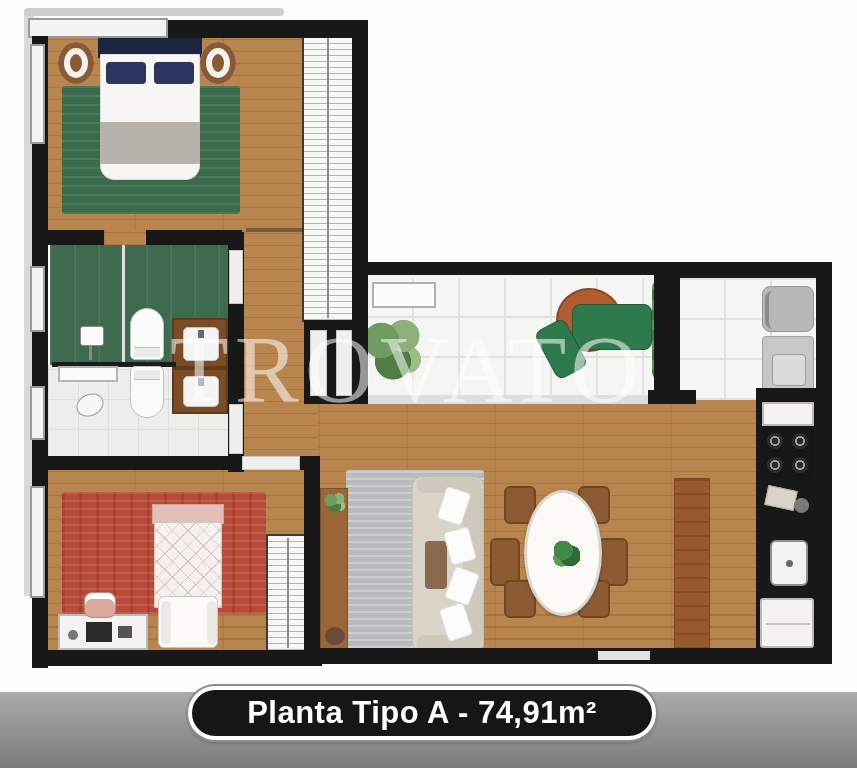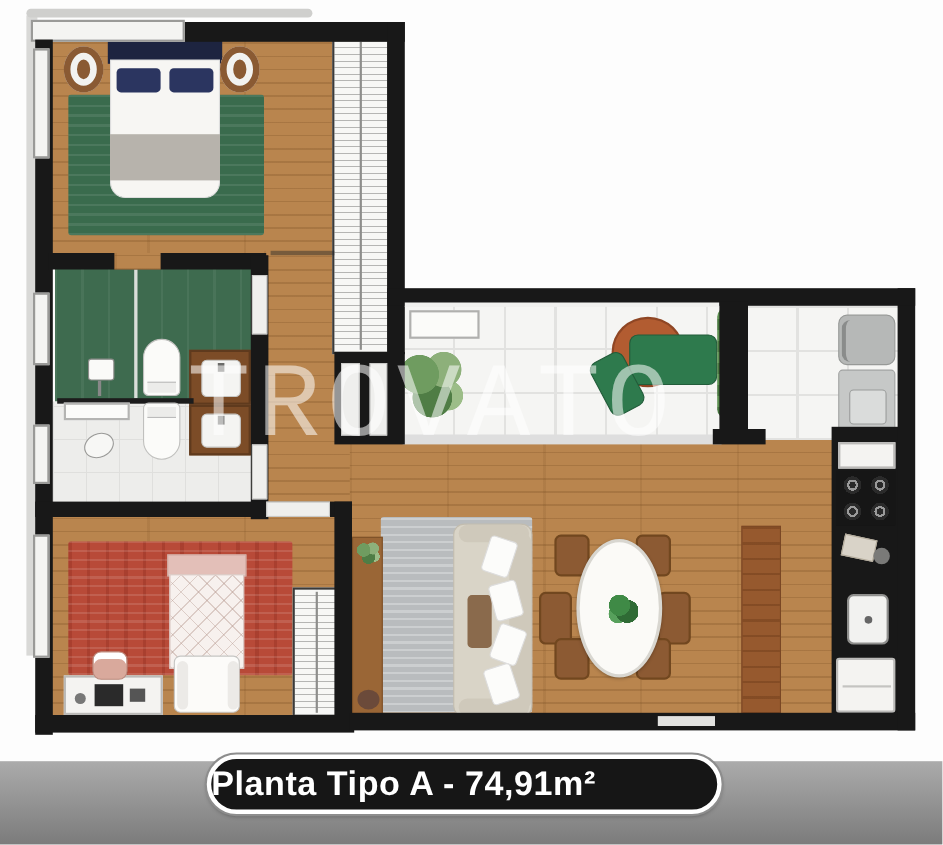--- a/index.html
+++ b/index.html
@@ -39,26 +39,26 @@
     radial-gradient(circle at 30% 35%,#6f9c60 0 30%,rgba(0,0,0,0) 31%),
     radial-gradient(circle at 68% 28%,#8db07a 0 26%,rgba(0,0,0,0) 27%),
     radial-gradient(circle at 50% 68%,#4f7d45 0 34%,rgba(0,0,0,0) 35%),
     radial-gradient(circle at 75% 65%,#9cbd88 0 22%,rgba(0,0,0,0) 23%);}
   .stove{background-color:#161616;
     background-image:
      radial-gradient(circle at 15px 13px,#2a2a2a 0 3px,#9a9a9a 3px 5px,#2a2a2a 5px 8px,rgba(0,0,0,0) 8px),
      radial-gradient(circle at 40px 13px,#2a2a2a 0 3px,#9a9a9a 3px 5px,#2a2a2a 5px 8px,rgba(0,0,0,0) 8px),
      radial-gradient(circle at 15px 37px,#2a2a2a 0 3px,#9a9a9a 3px 5px,#2a2a2a 5px 8px,rgba(0,0,0,0) 8px),
      radial-gradient(circle at 40px 37px,#2a2a2a 0 3px,#9a9a9a 3px 5px,#2a2a2a 5px 8px,rgba(0,0,0,0) 8px);}
-  .watermark{color:rgba(255,255,255,.55);font-family:Liberation Mono, monospace;
+  .watermark{color:rgba(255,255,255,.55);font-family:Liberation Serif, serif;
     font-size:96px;letter-spacing:6px;line-height:1;white-space:nowrap;z-index:8;}
   .footer{background:linear-gradient(var(--footer-top),var(--footer-bottom));z-index:6;}
   .pill{background:var(--pill-bg);border:4px solid #fff;border-radius:32px;z-index:9;
     box-shadow:0 0 0 2px #8d8d8d,0 2px 4px rgba(0,0,0,.35);
-    display:flex;align-items:center;justify-content:flex-start;}
+    display:flex;align-items:center;justify-content:center;}
   .pill span{color:#fff;font-weight:bold;font-size:31px;letter-spacing:.5px;}
 </style>
 </head>
 <body>
 
 <div class="stage">
 
   <div class="abs" style="left:24px;top:14px;width:10px;height:582px;background:#d9d9d7;"></div>
   <div class="abs" style="left:24px;top:8px;width:260px;height:8px;background:#cfcfcd;border-radius:4px;"></div>
 

